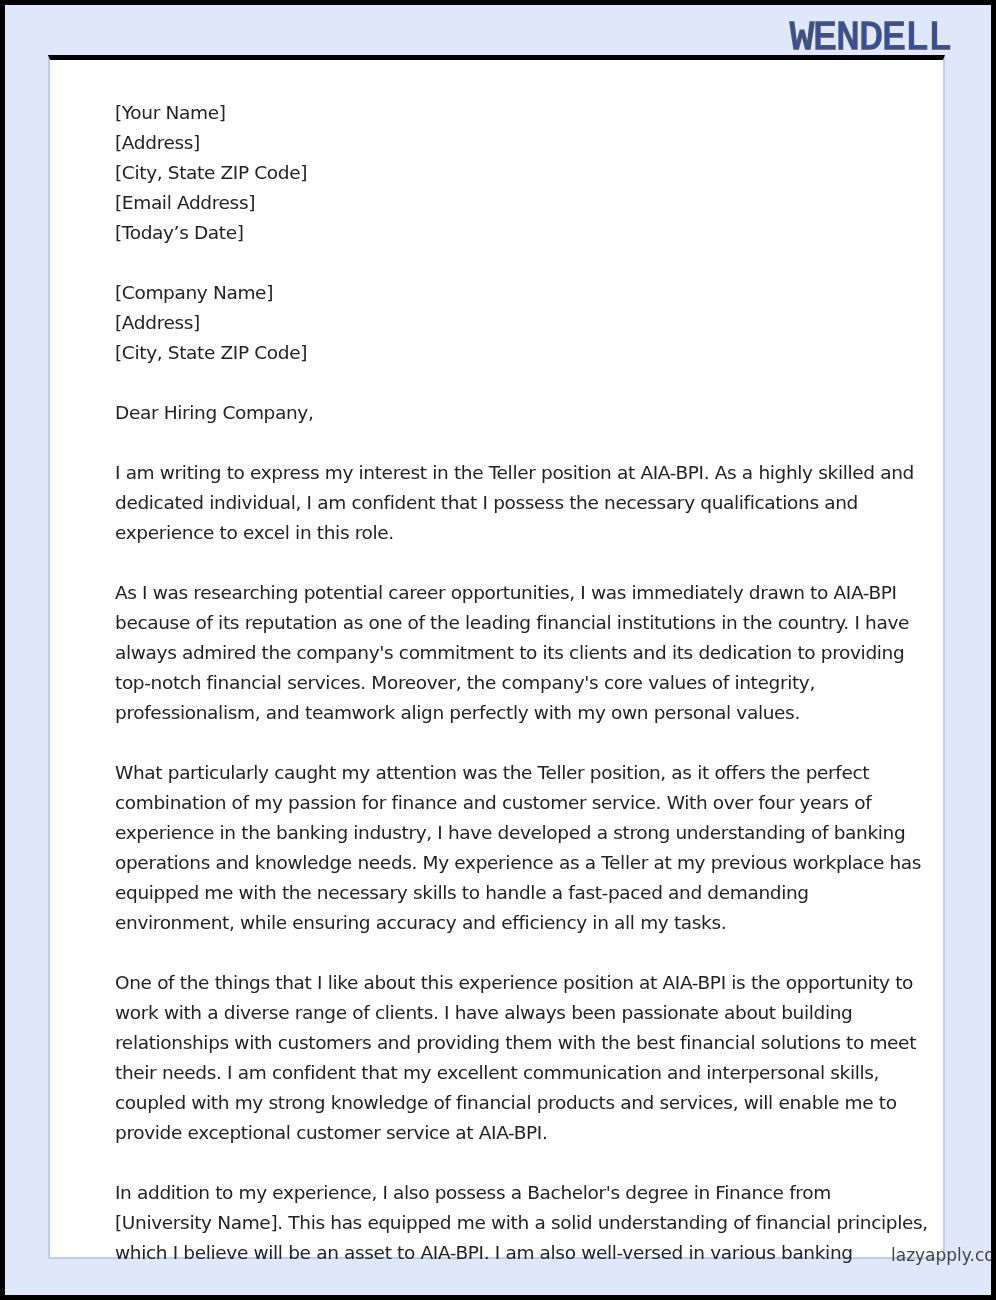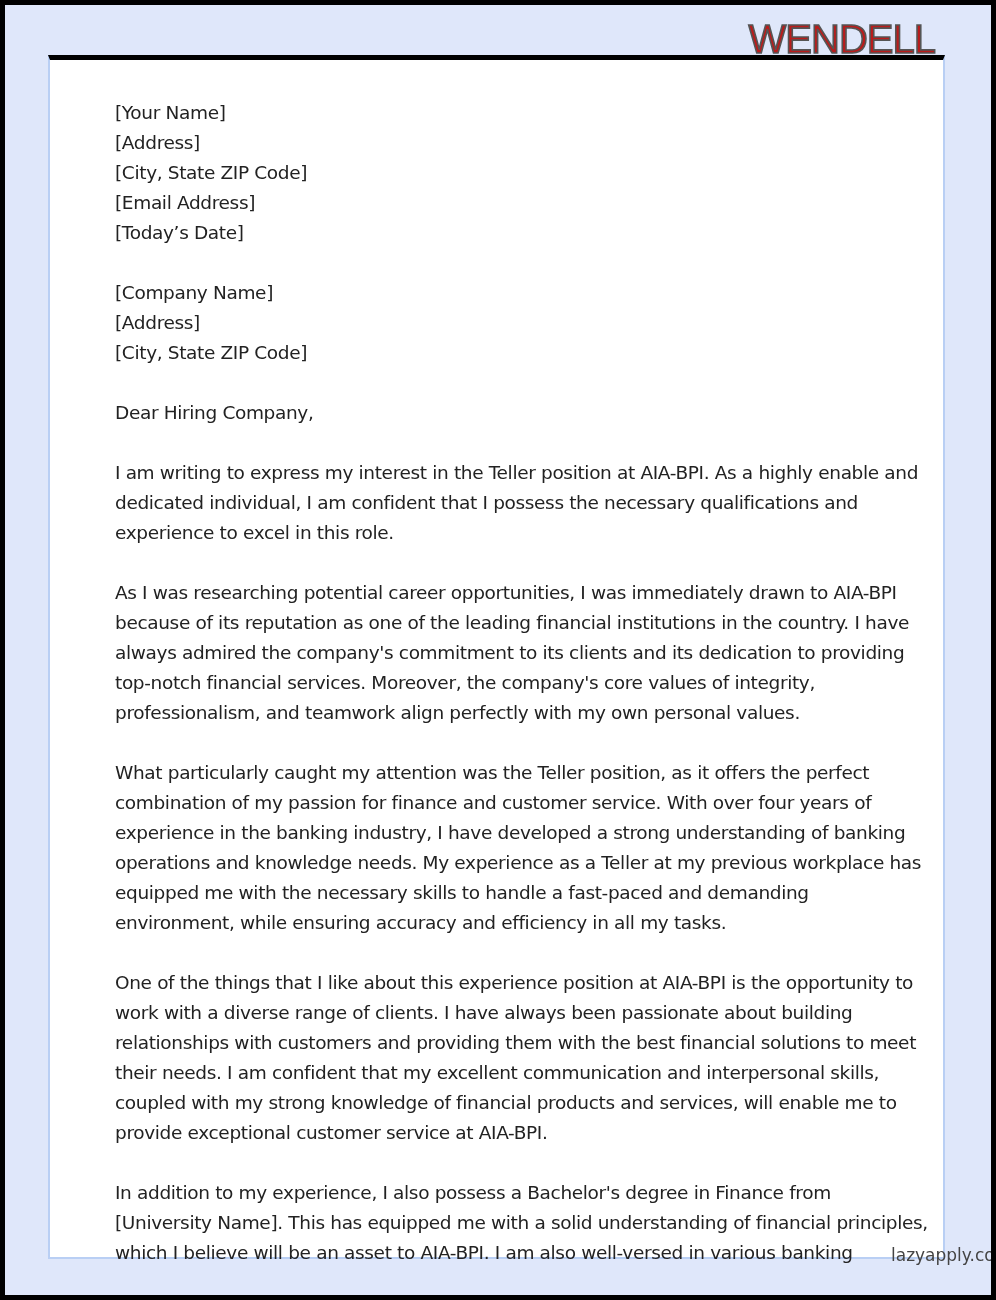--- a/index.html
+++ b/index.html
@@ -7,24 +7,24 @@
       width: 996px; height: 1300px; overflow: hidden;
       background: #000;
       position: relative;
     }
     .frame {
       position: absolute; left: 5px; top: 5px; width: 986px; height: 1290px;
       background: #dfe7fa;
       overflow: hidden;
     }
     .brand {
-      position: absolute; right: 56px; top: 11px;
-      font-family: Liberation Sans, sans-serif;
+      position: absolute; right: 40px; top: 11px;
+      font-family: Liberation Mono, monospace;
       font-size: 40px; letter-spacing: -1px; line-height: 46px;
-      color: #b91c1c;
+      color: #1d4ed8;
       -webkit-text-stroke: 1.6px #555;
       font-weight: normal;
     }
     .paper {
       position: absolute; left: 43px; top: 50px; width: 897px; height: 1204px;
       background: #fff;
       border-top: 5px solid #000;
       border-left: 2px solid #b9cff4;
       border-right: 2px solid #b9cff4;
       border-bottom: 2px solid #b9cff4;
@@ -61,21 +61,21 @@
     </p>
     <p>
       <span class="line">[Company Name]</span>
       <span class="line">[Address]</span>
       <span class="line">[City, State ZIP Code]</span>
     </p>
     <p>
       <span class="line">Dear Hiring Company,</span>
     </p>
     <p>
-      <span class="line">I am writing to express my interest in the Teller position at AIA-BPI. As a highly enable and</span>
+      <span class="line">I am writing to express my interest in the Teller position at AIA-BPI. As a highly skilled and</span>
       <span class="line">dedicated individual, I am confident that I possess the necessary qualifications and</span>
       <span class="line">experience to excel in this role.</span>
     </p>
     <p>
       <span class="line">As I was researching potential career opportunities, I was immediately drawn to AIA-BPI</span>
       <span class="line">because of its reputation as one of the leading financial institutions in the country. I have</span>
       <span class="line">always admired the company's commitment to its clients and its dedication to providing</span>
       <span class="line">top-notch financial services. Moreover, the company's core values of integrity,</span>
       <span class="line">professionalism, and teamwork align perfectly with my own personal values.</span>
     </p>

